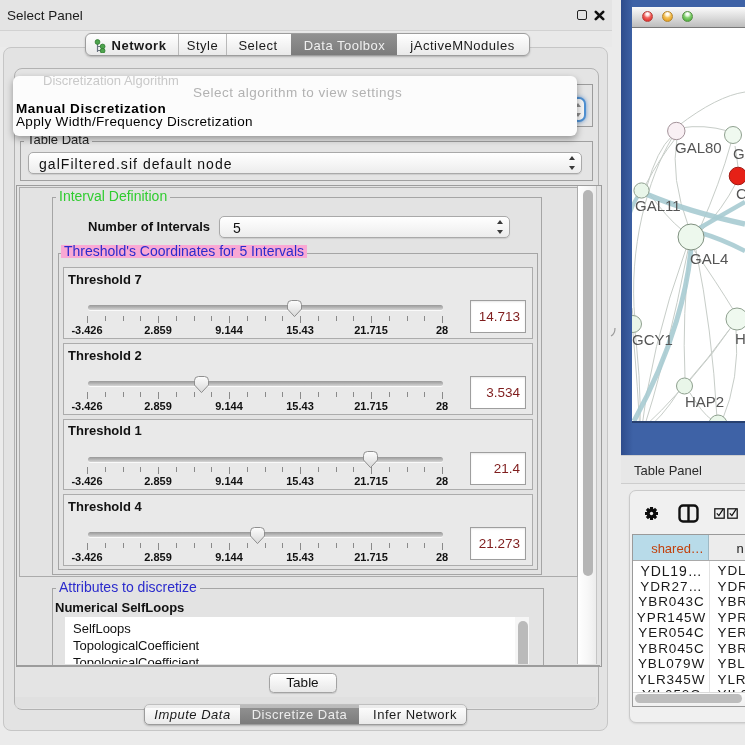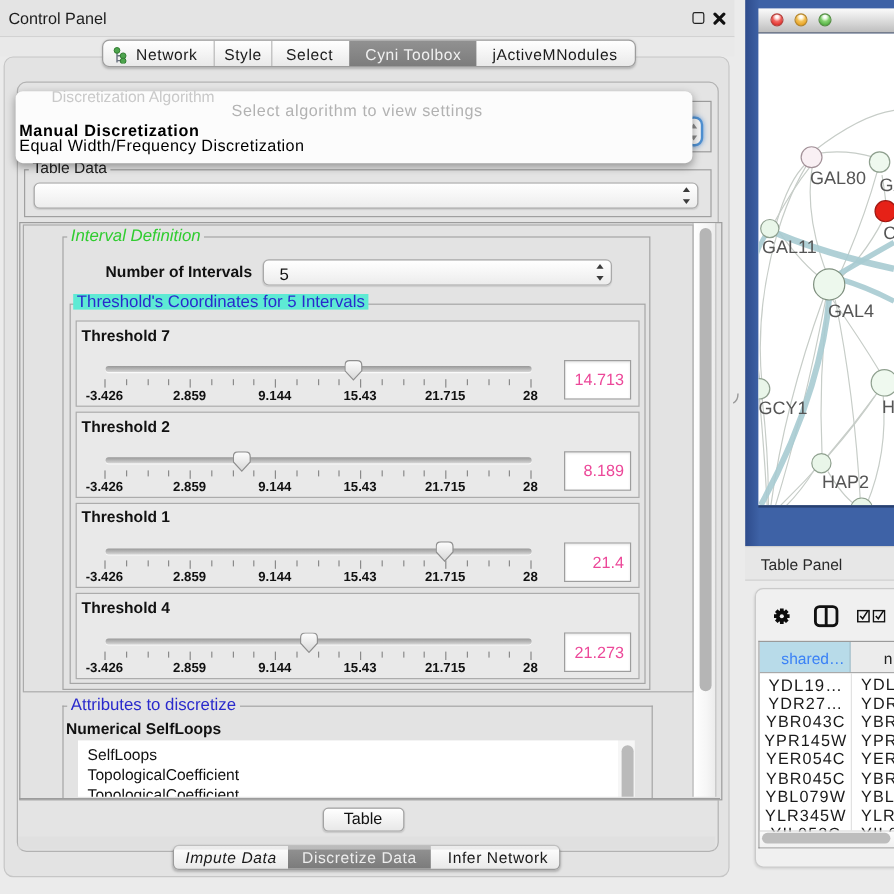--- a/index.html
+++ b/index.html
@@ -8,76 +8,77 @@
 .gb{position:absolute;border:1px solid #A4A4A4;}
 .gl{position:absolute;font-size:13px;background:#E4E4E4;padding:0 3px;line-height:13px;}
 .combo{position:absolute;background:linear-gradient(#FFFFFF,#F5F5F5 55%,#ECECEC);border:1px solid #A9A9A9;border-radius:5px;box-shadow:0 1px 1px rgba(0,0,0,0.10);}
 .combo .txt{position:absolute;left:10px;top:2.5px;font-size:14px;letter-spacing:1.05px;color:#111;}
 .arr-u{position:absolute;width:0;height:0;border-left:3.5px solid transparent;border-right:3.5px solid transparent;border-bottom:4.5px solid #3a3a3a;}
 .arr-d{position:absolute;width:0;height:0;border-left:3.5px solid transparent;border-right:3.5px solid transparent;border-top:4.5px solid #3a3a3a;}
 .bold{font-weight:bold;}
 .tick{position:absolute;width:1px;background:#8A8A8A;}
 .tlab{position:absolute;font-size:11px;font-weight:bold;color:#111;transform:translateX(-50%);white-space:nowrap;}
 .vbox{position:absolute;width:54px;height:31px;background:#fff;border:1px solid #9E9E9E;box-shadow:inset 0 1px 2px rgba(0,0,0,0.10);}
-.vbox span{position:absolute;right:5px;top:8px;font-size:13.5px;color:#ec4899;}
+.vbox span{position:absolute;right:5px;top:8px;font-size:13.5px;color:#7f1d1d;}
 .thp{position:absolute;left:62.5px;width:468px;height:69.5px;background:#E9E9E9;border:1px solid #ACACAC;}
 .track{position:absolute;left:88px;width:355px;height:5px;border-radius:2.5px;background:linear-gradient(#989898,#B5B5B5 50%,#D6D6D6);box-shadow:0 1px 0 rgba(255,255,255,0.75);}
 .seg-divider{position:absolute;top:0;width:1px;height:100%;background:#B9B9B9;}
 .tabtxt{position:absolute;top:3.5px;font-size:13px;letter-spacing:0.5px;color:#1a1a1a;white-space:nowrap;transform:translateX(-50%);}
 </style></head><body>
 
 <div class="a" style="left:0;top:0;width:612px;height:30px;background:#E4E4E4;border-bottom:1px solid #D2D2D2;"></div>
 <div class="a" style="left:0;top:31px;width:612px;height:16px;background:#E9E9E9;"></div>
-<div class="a" style="left:7px;top:8px;font-size:13.5px;color:#1c1c1c;">Control Panel</div>
+<div class="a" style="left:7px;top:8px;font-size:13.5px;color:#1c1c1c;">Select Panel</div>
 <div class="a" style="left:577px;top:10px;width:8px;height:8px;border:1.8px solid #222;border-radius:2px;"></div>
 <svg class="a" style="left:594px;top:10px;" width="11" height="11">
     <path d="M1.8 1.8 L9.2 9.2 M9.2 1.8 L1.8 9.2" stroke="#111" stroke-width="2.6" stroke-linecap="round"></path>
   </svg>
 <div class="a" style="left:2.5px;top:46.5px;width:603px;height:682px;background:#E3E3E3;border:1px solid #C6C6C6;border-radius:8px;"></div>
 <div class="a" style="left:13.5px;top:68px;width:583px;height:639.5px;background:#E4E4E4;border:1px solid #B2B2B2;border-radius:8px;"></div>
 <div class="a" style="left:85px;top:33px;width:443px;height:21px;background:linear-gradient(#FFFFFF,#F2F2F2 60%,#E9E9E9);border:1px solid #9D9D9D;border-radius:6px;box-shadow:0 1px 2px rgba(0,0,0,0.22);overflow:hidden;">
 <div class="a" style="left:205px;top:0;width:106px;height:100%;background:linear-gradient(#919191,#7C7C7C);"></div>
 <div class="seg-divider" style="left:92px;"></div>
 <div class="seg-divider" style="left:139.5px;"></div>
-<div class="tabtxt" style="left:53px;">Network</div>
+<div class="tabtxt" style="left:53px;font-weight:bold;">Network</div>
 <div class="tabtxt" style="left:116.5px;">Style</div>
 <div class="tabtxt" style="left:172px;">Select</div>
-<div class="tabtxt" style="left:258.5px;color:#F0F0F0;">Cyni Toolbox</div>
+<div class="tabtxt" style="left:258.5px;color:#F0F0F0;">Data Toolbox</div>
 <div class="tabtxt" style="left:376.5px;">jActiveMNodules</div>
 <svg class="a" style="left:8px;top:2.5px;" width="14" height="16">
       <path d="M3.5 5 V15 M3.5 9.5 H8 M3.5 13.5 H8" stroke="#6A7280" stroke-width="1.2" fill="none"></path>
       <circle cx="3.5" cy="5" r="2.4" fill="#4DA44D" stroke="#2F7A2F" stroke-width="0.8"></circle>
       <circle cx="8.6" cy="9.5" r="2.4" fill="#4DA44D" stroke="#2F7A2F" stroke-width="0.8"></circle>
       <circle cx="8.6" cy="13.8" r="2.4" fill="#4DA44D" stroke="#2F7A2F" stroke-width="0.8"></circle>
     </svg>
 </div>
 <div class="gb" style="left:20px;top:84px;width:571px;height:41px;border-color:#9B9B9B;"></div>
 <div class="a" style="left:570.5px;top:97px;width:11px;height:21px;border-radius:7px;background:#F4F4F4;border:2.2px solid #4E8FD0;box-shadow:0 0 4px rgba(80,140,210,0.85);"></div>
 <div class="arr-u" style="left:575px;top:103px;border-bottom-color:#8a8a8a;"></div>
 <div class="arr-d" style="left:575px;top:112.5px;border-top-color:#8a8a8a;"></div>
 <div class="gb" style="left:20px;top:140.5px;width:571px;height:38px;border-color:#A0A0A0;"></div>
 <div class="gl" style="left:24px;top:132.5px;color:#222;">Table Data</div>
 <div class="combo" style="left:28px;top:152px;width:552px;height:20px;">
+    <span class="txt">galFiltered.sif default node</span>
     <div class="arr-u" style="right:6px;top:3px;"></div>
     <div class="arr-d" style="right:6px;bottom:3px;"></div>
   </div>
 <div class="a" style="left:15.5px;top:184.5px;width:584px;height:480px;background:#E3E3E3;border:1px solid #9C9C9C;"></div>
 <div class="a" style="left:577px;top:185.5px;width:20px;height:478.5px;background:linear-gradient(to right,#FFFFFF,#F6F6F6 60%,#ECECEC);border-left:1px solid #B8B8B8;border-right:1px solid #C4C4C4;box-sizing:border-box;"></div>
 <div class="a" style="left:582.5px;top:190px;width:10px;height:386px;background:#B5B5B5;border-radius:5px;"></div>
 <div class="a" style="left:18.5px;top:187px;width:557px;height:388px;background:#E3E3E3;border:1px solid #ABABAB;"></div>
 <div class="gb" style="left:52px;top:196.5px;width:488px;height:376px;border-color:#A5A5A5;"></div>
-<div class="gl" style="left:56px;top:190px;color:#30CC30;background:#E3E3E3;font-size:14px;font-style:italic;">Interval Definition</div>
+<div class="gl" style="left:56px;top:190px;color:#30CC30;background:#E3E3E3;font-size:14px;">Interval Definition</div>
 <div class="a bold" style="left:88px;top:219px;font-size:13px;color:#111;">Number of Intervals</div>
 <div class="combo" style="left:219px;top:216px;width:289px;height:20px;">
     <span class="txt" style="left:13px;">5</span>
     <div class="arr-u" style="right:6px;top:3px;"></div>
     <div class="arr-d" style="right:6px;bottom:3px;"></div>
   </div>
 <div class="gb" style="left:57.5px;top:252.5px;width:478px;height:315px;border-color:#A5A5A5;"></div>
-<div class="gl" style="left:61px;top:245px;color:#2A2ACC;background:#5eead4;font-size:14px;">Threshold's Coordinates for 5 Intervals</div>
+<div class="gl" style="left:61px;top:245px;color:#2A2ACC;background:#f9a8d4;font-size:14px;">Threshold's Coordinates for 5 Intervals</div>
 <div class="thp" style="top:267.0px;"></div>
 <div class="a bold" style="left:68px;top:271.5px;font-size:13px;color:#111;">Threshold 7</div>
 <div class="track" style="top:305.0px;"></div>
 <div class="tick" style="left:87.0px;top:315.5px;height:7px;"></div>
 <div class="tick" style="left:104.8px;top:315.5px;height:5px;"></div>
 <div class="tick" style="left:122.5px;top:315.5px;height:5px;"></div>
 <div class="tick" style="left:140.2px;top:315.5px;height:5px;"></div>
 <div class="tick" style="left:158.0px;top:315.5px;height:7px;"></div>
 <div class="tick" style="left:175.8px;top:315.5px;height:5px;"></div>
 <div class="tick" style="left:193.5px;top:315.5px;height:5px;"></div>
@@ -146,21 +147,21 @@
 <svg class="a" style="left:194.0px;top:375.5px;" width="16" height="18">
     <defs>
       <linearGradient id="tg2315" x1="0" y1="0" x2="0" y2="1">
         <stop offset="0" stop-color="#FDFDFD"></stop>
         <stop offset="1" stop-color="#D8D8D8"></stop>
       </linearGradient>
     </defs>
     <path d="M 4.5 0.5 L 10.5 0.5 Q 14.5 0.5 14.5 4.5 L 14.5 9 L 7.5 16.6 L 0.5 9 L 0.5 4.5 Q 0.5 0.5 4.5 0.5 Z" fill="url(#tg2315)" stroke="#8F8F8F" stroke-width="1"></path>
   </svg>
 <div class="vbox" style="left:470px;top:376.0px;">
-    <span>8.189</span>
+    <span>3.534</span>
   </div>
 <div class="thp" style="top:418.5px;"></div>
 <div class="a bold" style="left:68px;top:423.0px;font-size:13px;color:#111;">Threshold 1</div>
 <div class="track" style="top:456.5px;"></div>
 <div class="tick" style="left:87.0px;top:467.0px;height:7px;"></div>
 <div class="tick" style="left:104.8px;top:467.0px;height:5px;"></div>
 <div class="tick" style="left:122.5px;top:467.0px;height:5px;"></div>
 <div class="tick" style="left:140.2px;top:467.0px;height:5px;"></div>
 <div class="tick" style="left:158.0px;top:467.0px;height:7px;"></div>
 <div class="tick" style="left:175.8px;top:467.0px;height:5px;"></div>
@@ -255,21 +256,21 @@
 <div class="a" style="left:95px;top:0;width:119px;height:100%;background:linear-gradient(#949494,#7B7B7B);"></div>
 <div class="tabtxt" style="left:47.5px;top:2.5px;font-style:italic;">Impute Data</div>
 <div class="tabtxt" style="left:154.5px;top:2.5px;color:#EDEDED;">Discretize Data</div>
 <div class="tabtxt" style="left:270px;top:2.5px;">Infer Network</div>
 </div>
 <div class="a" style="left:15px;top:697px;width:581px;height:10.5px;background:#DDDDDD;opacity:0.55;"></div>
 <div class="a" style="left:13px;top:76px;width:564px;height:60px;background:#FCFCFC;border-radius:6px;box-shadow:0 3px 7px rgba(0,0,0,0.35);z-index:40;"></div>
 <div class="a" style="left:43px;top:72.5px;font-size:13px;color:#C9C9C9;z-index:41;">Discretization Algorithm</div>
 <div class="a" style="left:193px;top:84.5px;font-size:13.5px;letter-spacing:0.5px;color:#B2B2B2;z-index:41;">Select algorithm to view settings</div>
 <div class="a bold" style="left:16px;top:100.5px;font-size:13.5px;letter-spacing:0.55px;color:#000;z-index:41;">Manual Discretization</div>
-<div class="a" style="left:16px;top:114px;font-size:13.5px;letter-spacing:0.35px;color:#000;z-index:41;">Equal Width/Frequency Discretization</div>
+<div class="a" style="left:16px;top:114px;font-size:13.5px;letter-spacing:0.35px;color:#000;z-index:41;">Apply Width/Frequency Discretization</div>
 <svg class="a" style="left:609px;top:326px;" width="8" height="12">
     <path d="M2 10 Q6 8 6 2" fill="none" stroke="#9a9a9a" stroke-width="1.2"></path>
   </svg>
 <div class="a" style="left:621px;top:0;width:124px;height:455px;background:linear-gradient(to right,#2E4C8C,#3E62A6 12px);"></div>
 <div class="a" style="left:632px;top:6.5px;width:113px;height:20.5px;background:linear-gradient(#FBFBFB,#DADADA 55%,#BDBDBD);border-bottom:1px solid #787878;"></div>
 <div class="a" style="left:641.5px;top:11px;width:11px;height:11px;border-radius:50%;background:radial-gradient(circle at 50% 22%, rgba(255,255,255,0.95) 0 12%, rgba(255,255,255,0) 45%),radial-gradient(circle at 50% 35%, #FF9A95, #E33430 75%);border:1px solid #B5423E;box-sizing:border-box;"></div>
 <div class="a" style="left:661.5px;top:11px;width:11px;height:11px;border-radius:50%;background:radial-gradient(circle at 50% 22%, rgba(255,255,255,0.95) 0 12%, rgba(255,255,255,0) 45%),radial-gradient(circle at 50% 35%, #FFE08A, #E8A427 75%);border:1px solid #B5872F;box-sizing:border-box;"></div>
 <div class="a" style="left:681.5px;top:11px;width:11px;height:11px;border-radius:50%;background:radial-gradient(circle at 50% 22%, rgba(255,255,255,0.95) 0 12%, rgba(255,255,255,0) 45%),radial-gradient(circle at 50% 35%, #B8F0A0, #56B445 75%);border:1px solid #569045;box-sizing:border-box;"></div>
 <div class="a" style="left:632px;top:27.5px;width:113px;height:393px;background:#fff;overflow:hidden;">
 <svg width="113" height="393" style="position:absolute;left:0;top:0;">
@@ -348,21 +349,21 @@
     <path d="M2.8 5.3 L4.9 7.6 L9.3 0.9" fill="none" stroke="#111" stroke-width="1.25"></path>
   </svg>
 <svg class="a" style="left:727px;top:508px;" width="11" height="11">
     <rect x="0.8" y="0.8" width="9.4" height="9.4" fill="none" stroke="#111" stroke-width="1.25"></rect>
     <path d="M2.8 5.3 L4.9 7.6 L9.3 0.9" fill="none" stroke="#111" stroke-width="1.25"></path>
   </svg>
 <div class="a" style="left:631.5px;top:533.5px;width:113.5px;height:171px;background:#fff;border:1px solid #9A9A9A;border-right:none;overflow:hidden;">
 <div class="a" style="left:0;top:0;width:76.5px;height:25px;background:#B8DBE9;border-right:1px solid #9FB9C4;box-sizing:border-box;"></div>
 <div class="a" style="left:76.5px;top:0;width:37px;height:25px;background:#ECECEC;"></div>
 <div class="a" style="left:0;top:25px;width:113.5px;height:1px;background:#A9A9A9;"></div>
-<div class="a" style="left:45px;top:6.5px;font-size:13px;color:#3b82f6;transform:translateX(-50%);">shared…</div>
+<div class="a" style="left:45px;top:6.5px;font-size:13px;color:#c2410c;transform:translateX(-50%);">shared…</div>
 <div class="a" style="left:104px;top:6.5px;font-size:13px;color:#222;">n</div>
 <div class="a" style="left:76.5px;top:26px;width:1px;height:131px;background:#E2E2E2;"></div>
 <div class="a" style="left:39px;top:28.5px;font-size:14px;letter-spacing:0.9px;color:#1a1a1a;transform:translateX(-50%);white-space:nowrap;">YDL19…</div>
 <div class="a" style="left:85px;top:28.5px;font-size:13.5px;letter-spacing:0.9px;color:#1a1a1a;white-space:nowrap;">YDL1</div>
 <div class="a" style="left:39px;top:44.0px;font-size:13.5px;letter-spacing:0.9px;color:#1a1a1a;transform:translateX(-50%);white-space:nowrap;">YDR27…</div>
 <div class="a" style="left:85px;top:44.0px;font-size:13.5px;letter-spacing:0.9px;color:#1a1a1a;white-space:nowrap;">YDR2</div>
 <div class="a" style="left:39px;top:59.5px;font-size:13.5px;letter-spacing:0.9px;color:#1a1a1a;transform:translateX(-50%);white-space:nowrap;">YBR043C</div>
 <div class="a" style="left:85px;top:59.5px;font-size:13.5px;letter-spacing:0.9px;color:#1a1a1a;white-space:nowrap;">YBR0</div>
 <div class="a" style="left:39px;top:75.0px;font-size:13.5px;letter-spacing:0.9px;color:#1a1a1a;transform:translateX(-50%);white-space:nowrap;">YPR145W</div>
 <div class="a" style="left:85px;top:75.0px;font-size:13.5px;letter-spacing:0.9px;color:#1a1a1a;white-space:nowrap;">YPR1</div>

